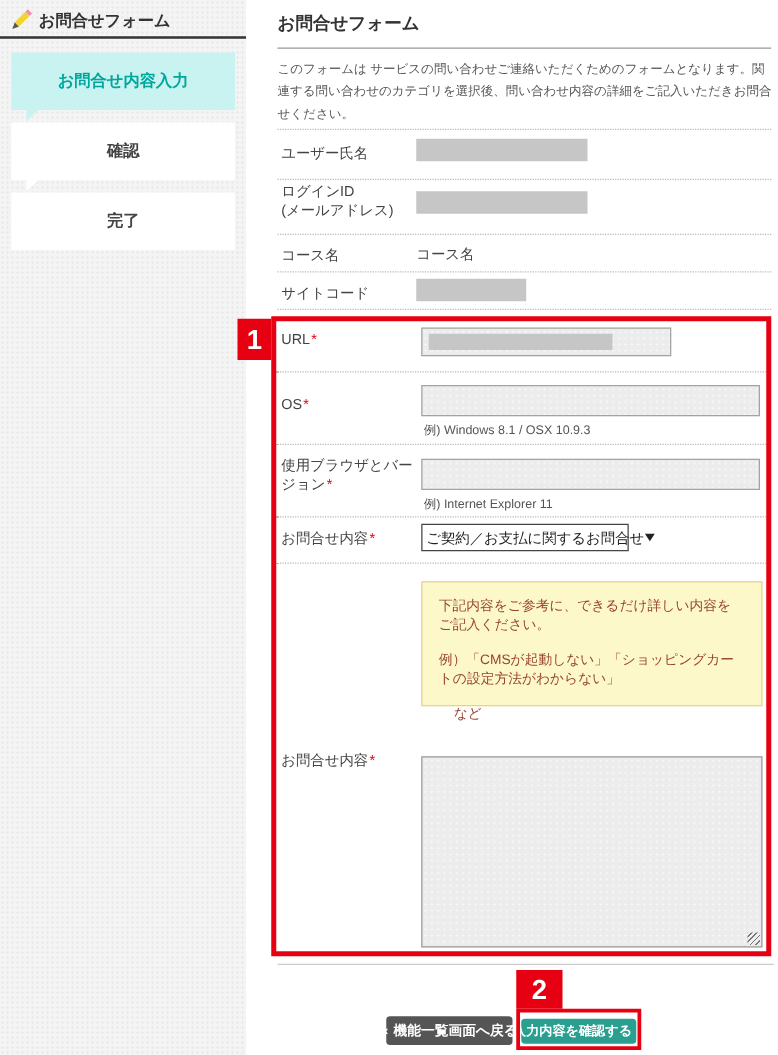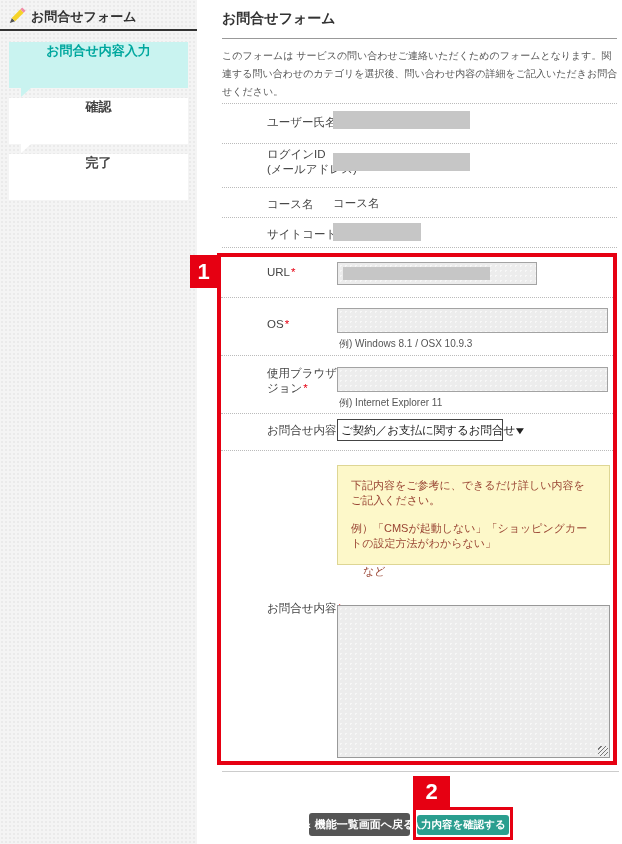--- a/index.html
+++ b/index.html
@@ -17,21 +17,21 @@
     background-color:#f4f4f4;
     background-image:radial-gradient(#eaeaea 1px, transparent 1px);
     background-size:4px 4px;
   }
   .sb-header { position:relative; height:31px; border-bottom:2px solid #333; }
   .pencil { position:absolute; left:8px; top:6px; width:19px; height:19px; }
   .sb-title { position:absolute; left:31px; top:8px; font-size:13px; font-weight:bold; color:#333; white-space:nowrap; }
   .steps { padding:11px 9px 0 9px; }
   .step {
     position:relative; height:46px; margin-bottom:10px; background:#fff;
-    display:flex; align-items:flex-start; justify-content:center;
+    display:flex; align-items:center; justify-content:center;
     font-size:13px; font-weight:bold; color:#444;
   }
   .step.has-tail::after {
     content:""; position:absolute; left:12px; bottom:-9px; width:0; height:0;
     border-top:9px solid #fff; border-right:10px solid transparent;
   }
   .step.active { background:#c9f3f0; color:#00a79e; }
   .step.active.has-tail::after { border-top-color:#c9f3f0; }
 
   
@@ -50,21 +50,21 @@
   .sp2{left:25px;top:143px;width:395px}
   .sp3{left:25px;top:187px;width:395px}
   .sp4{left:25px;top:217px;width:395px}
   .sp5{left:25px;top:247px;width:395px}
   .sp6{left:24px;top:297px;width:392px}
   .sp7{left:24px;top:355px;width:392px}
   .sp8{left:24px;top:413px;width:392px}
   .sp9{left:24px;top:450px;width:392px}
   .bottom-sep{left:25px;top:771px;width:397px;border-top:1px solid #ccc}
 
-  .lbl { position:absolute; font-size:11.5px; color:#444;margin-left:42px; }
+  .lbl { position:absolute; font-size:11.5px; color:#444; }
   .l-user{left:28px;top:115px}
   .l-login{left:28px;top:147px;line-height:15px}
   .l-course{left:28px;top:197px}
   .l-site{left:28px;top:227px}
   .l-url{left:28px;top:266px}
   .l-os{left:28px;top:318px}
   .l-browser{left:28px;top:366px;width:112px;line-height:15px}
   .l-cat{left:28px;top:423px}
   .l-inq{left:28px;top:601px}
   .req{color:#e60012;margin-left:1px}

